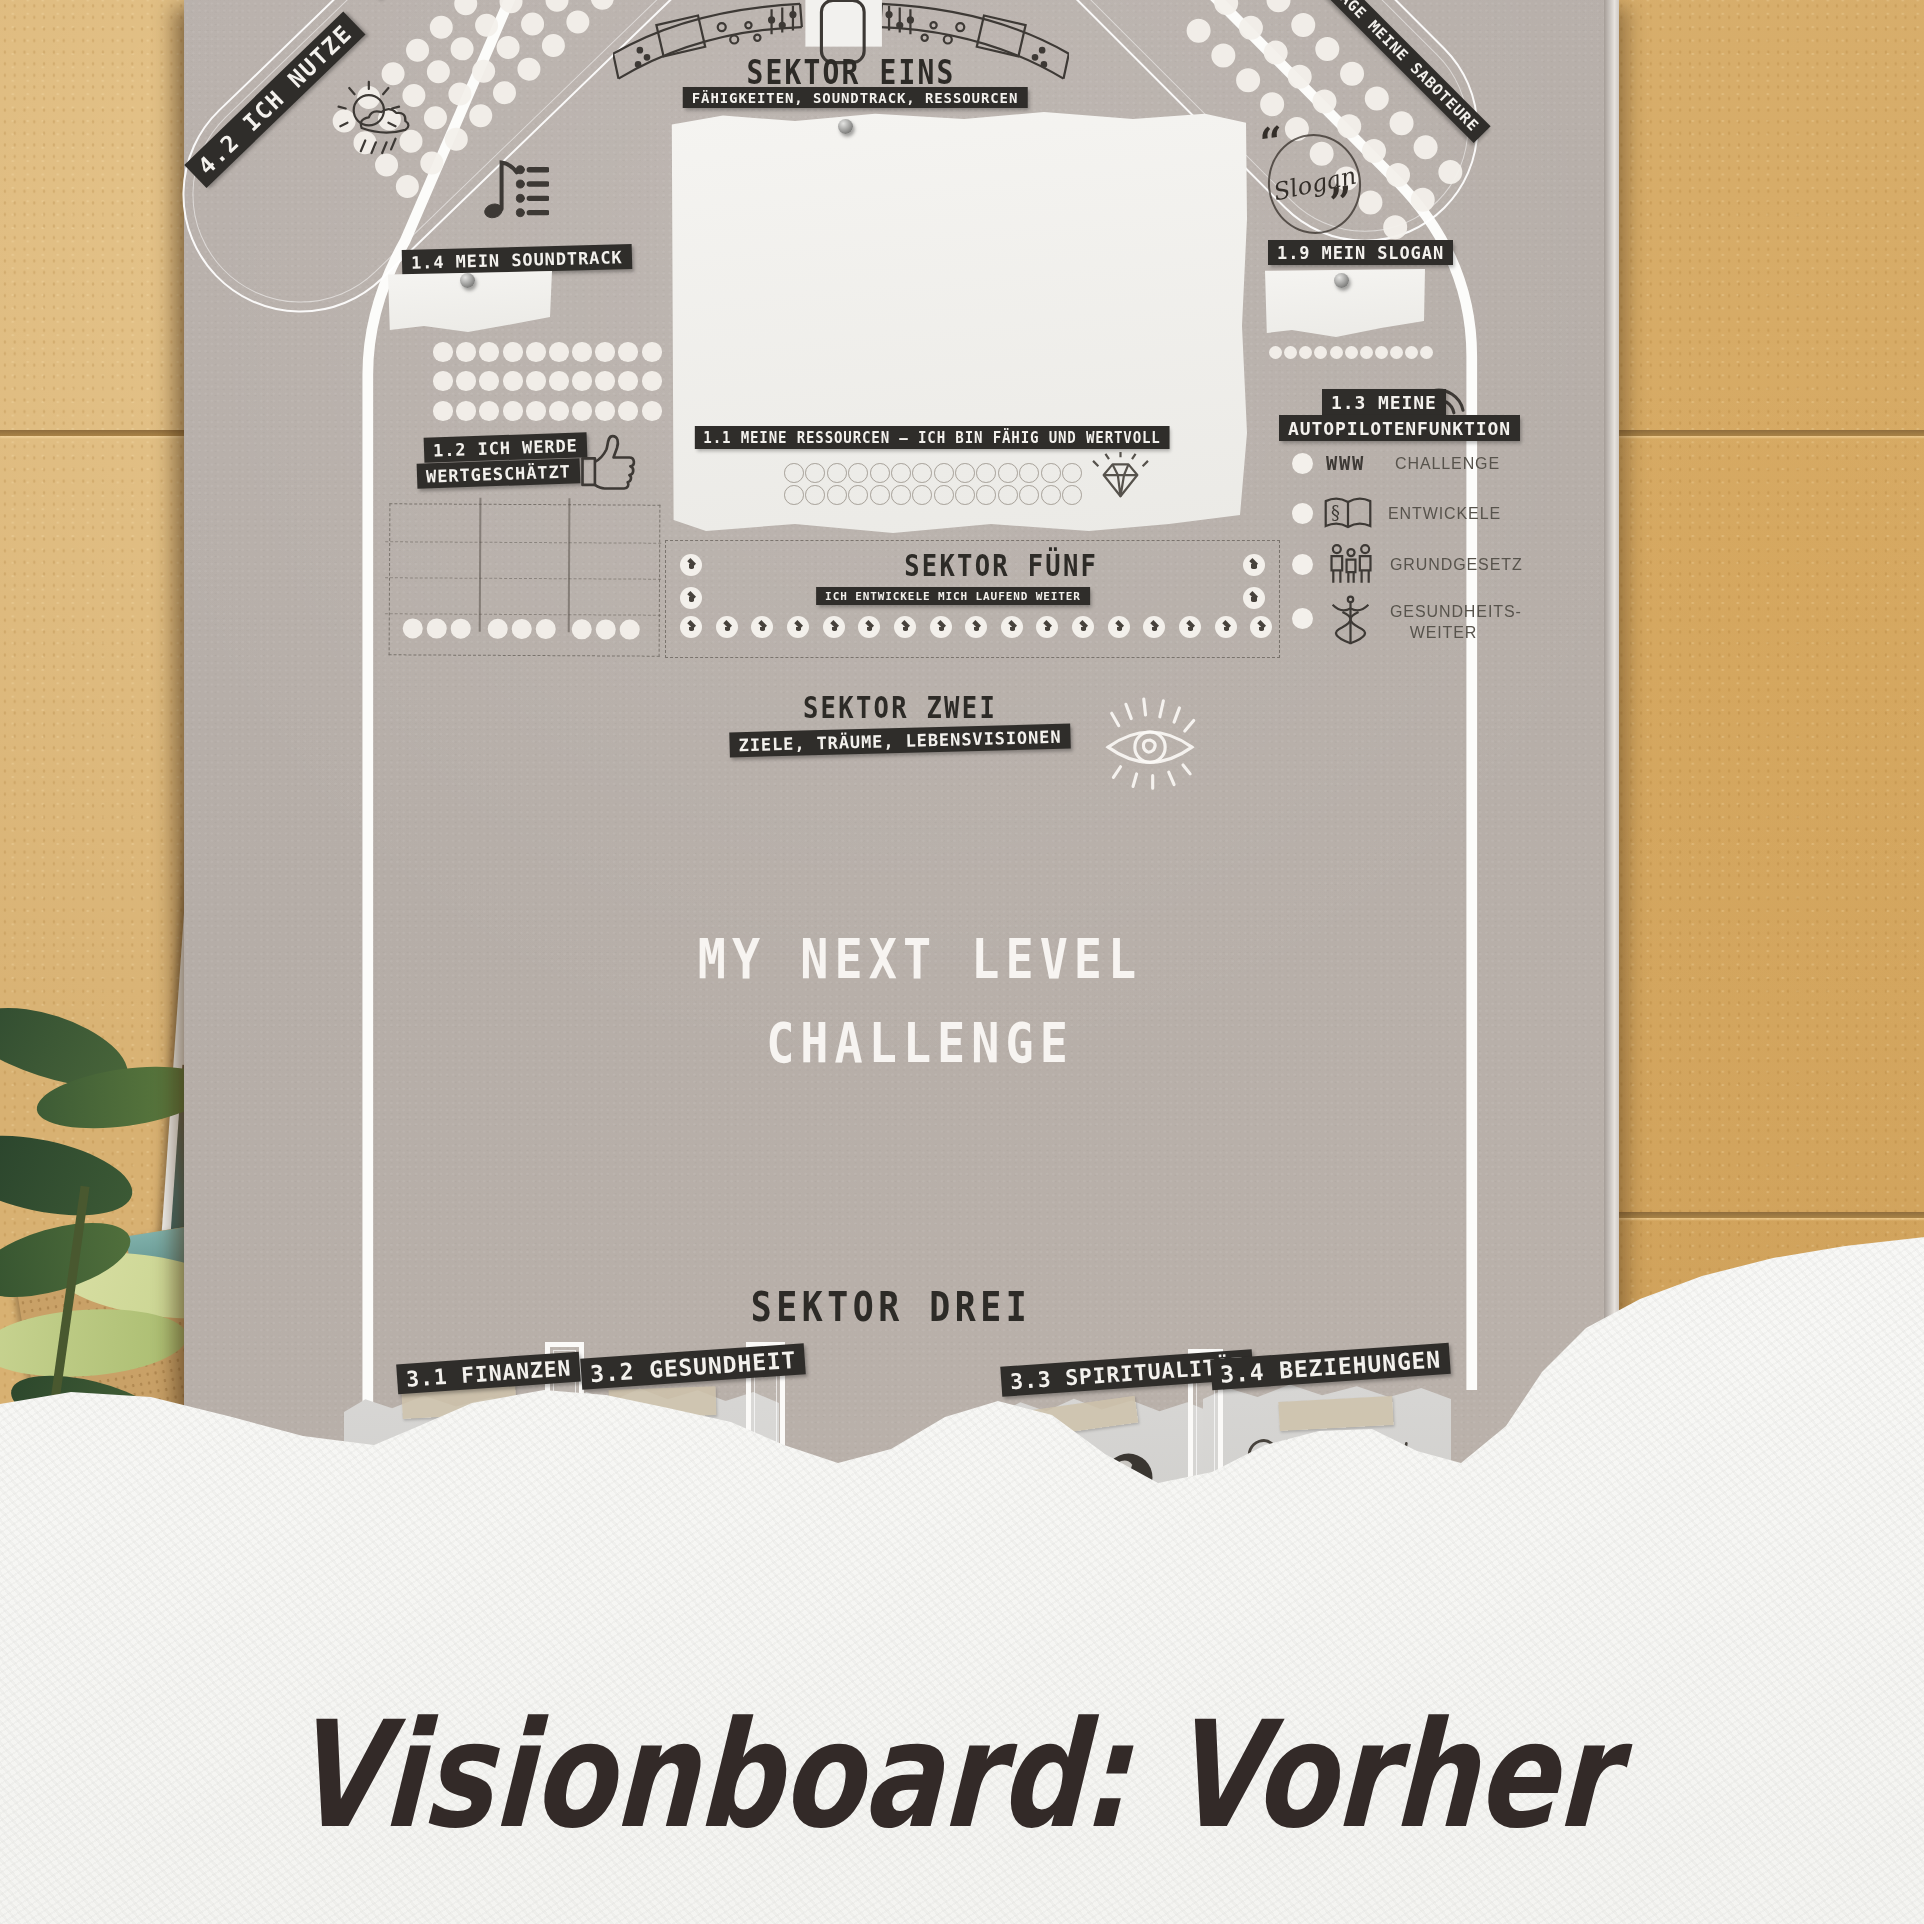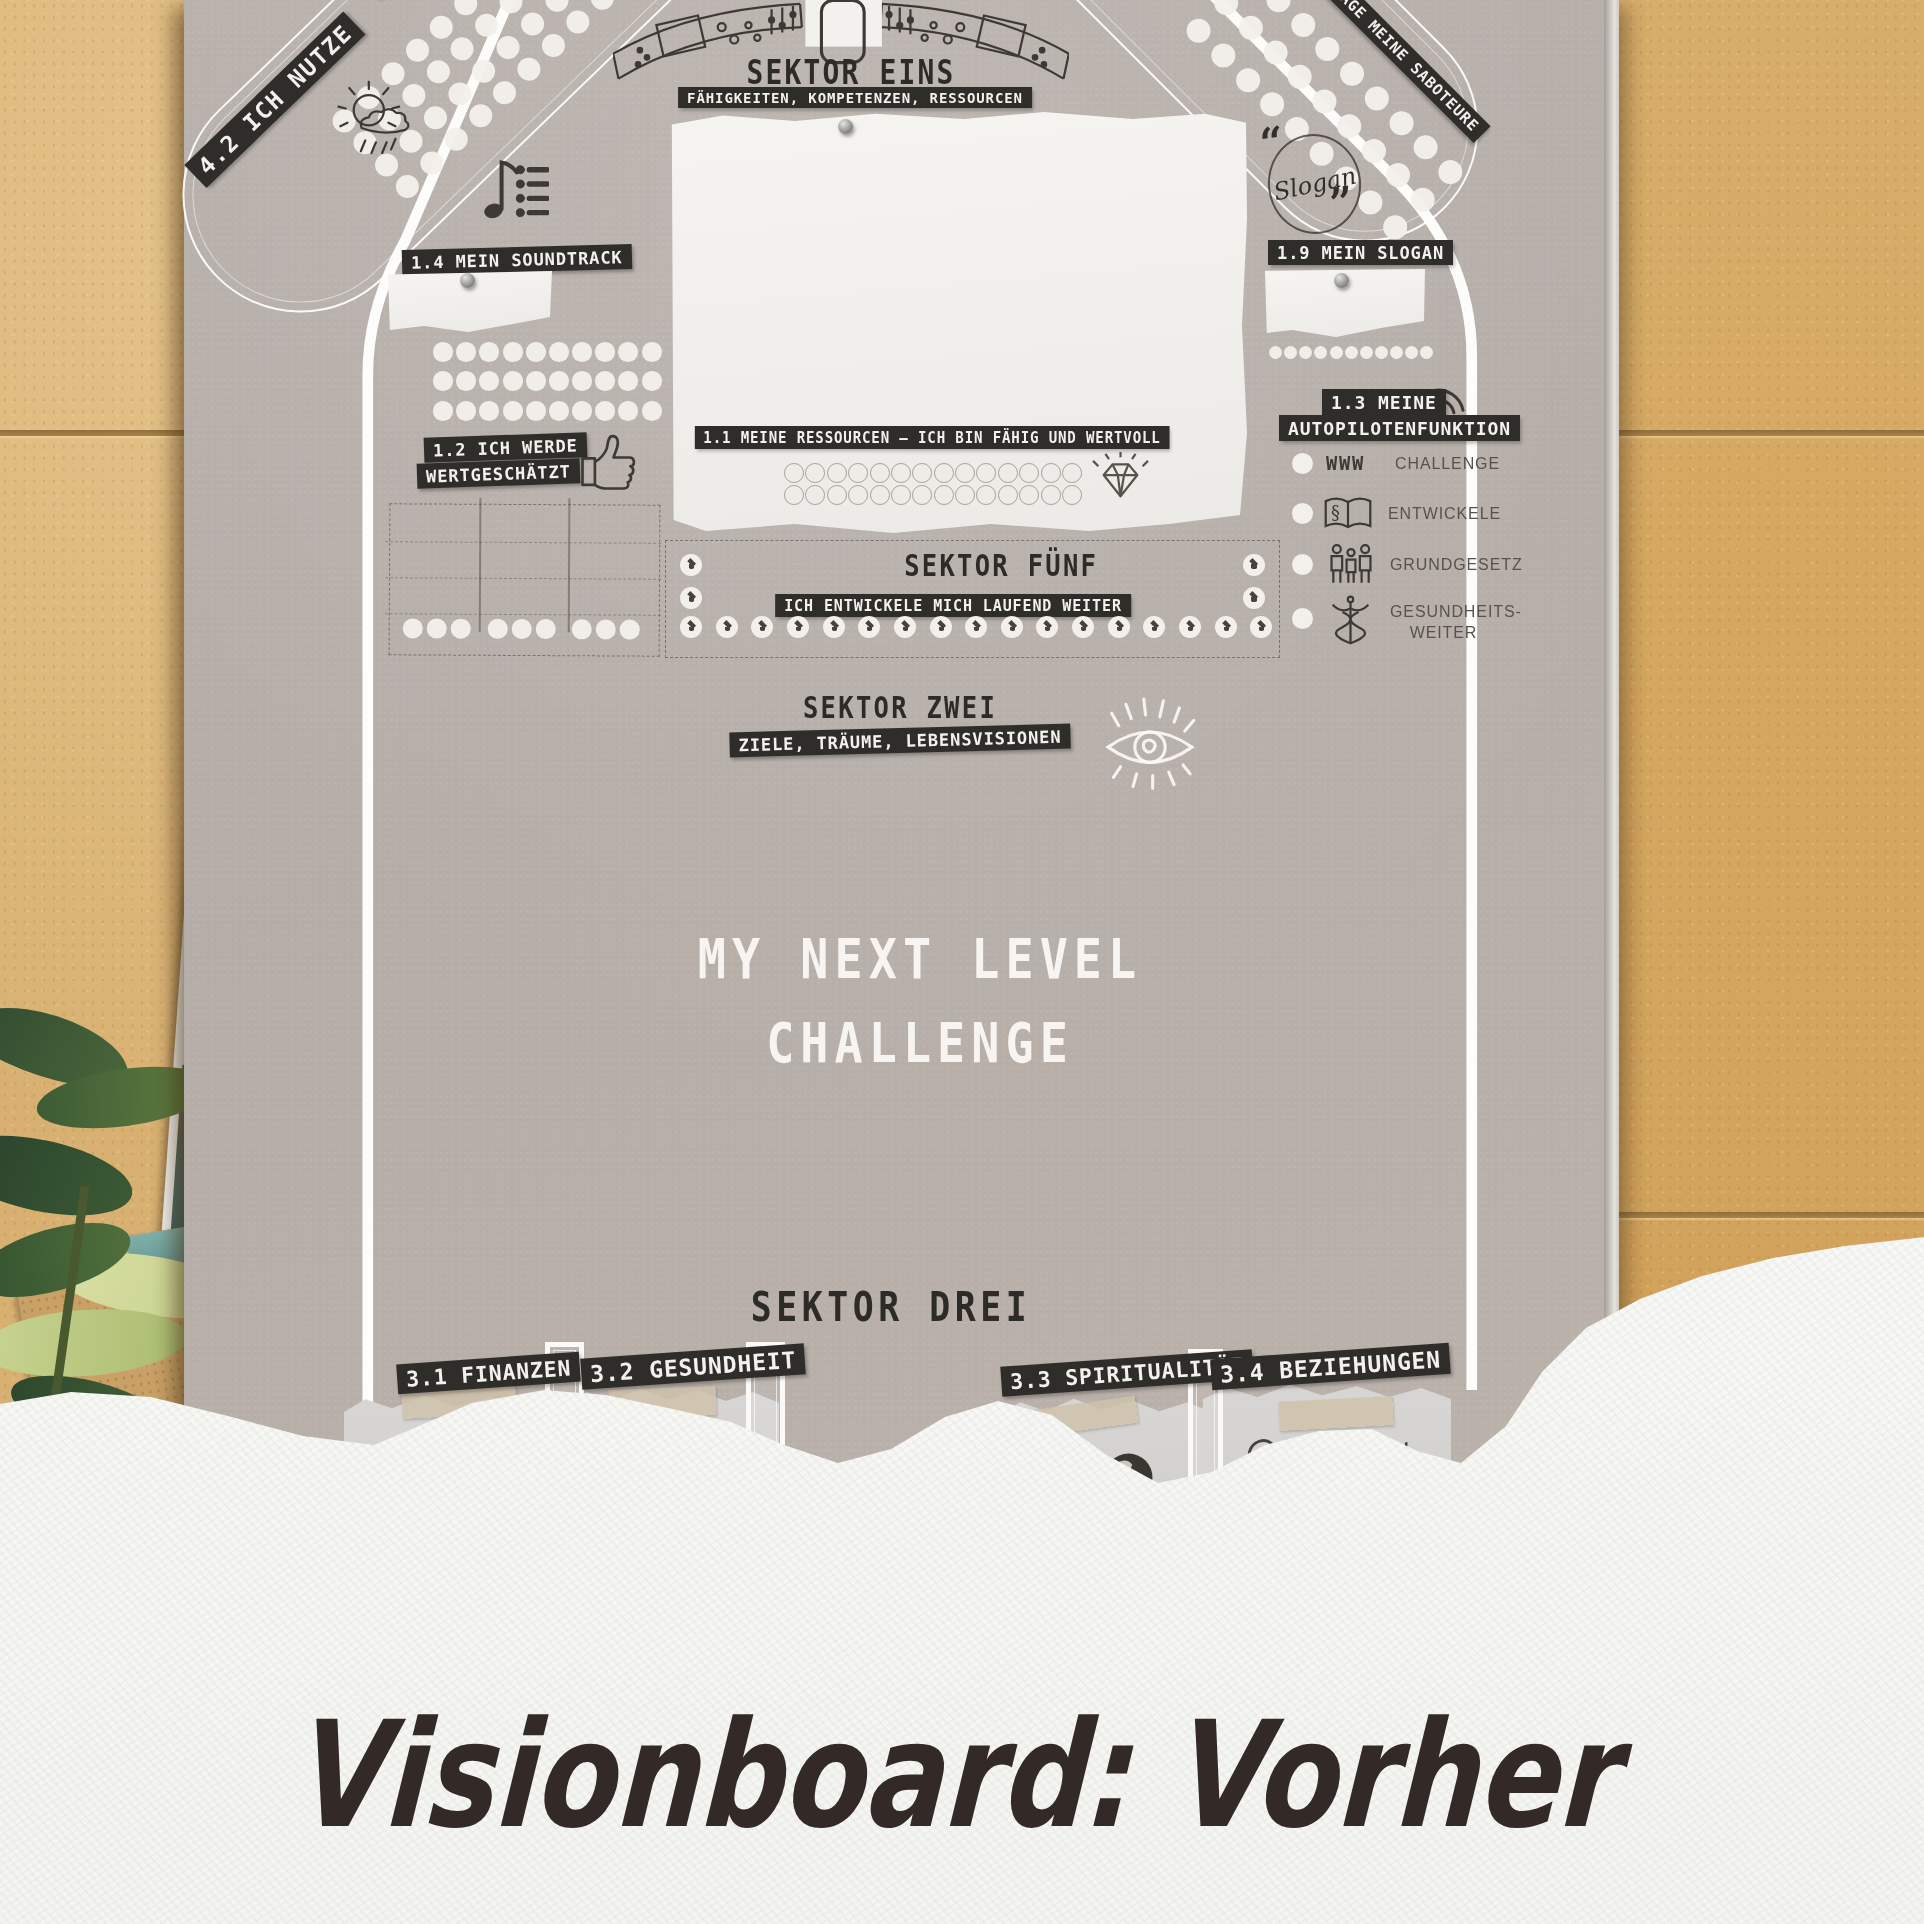--- a/index.html
+++ b/index.html
@@ -179,21 +179,21 @@
         <circle cx="28" cy="78" r="2.5" fill="#3d3935"></circle>
           <circle cx="38" cy="70" r="2.5" fill="#3d3935"></circle>
           <circle cx="30" cy="62" r="2.5" fill="#3d3935"></circle>
       </g>
       <use href="#conL" transform="translate(512,0) scale(-1,1)"></use>
       <rect x="216" y="0" width="86" height="58" fill="#f2f1ee"></rect>
       <rect x="234" y="6" width="48" height="70" rx="13" fill="none" stroke="#3d3935" stroke-width="3.5"></rect>
     </svg>
 
     <div class="typeh abs" style="left:667px;top:52px;transform:translateX(-50%) scaleX(.82);font-size:34px;letter-spacing:2.7px;z-index:3">SEKTOR EINS</div>
-    <span class="bl abs" style="left:671px;top:87px;transform:translateX(-50%);font-size:14px;z-index:3">FÄHIGKEITEN, KOMPETENZEN, RESSOURCEN</span>
+    <span class="bl abs" style="left:671px;top:87px;transform:translateX(-50%);font-size:14px;z-index:3">FÄHIGKEITEN, SOUNDTRACK, RESSOURCEN</span>
 
     <div class="paper abs" style="left:486px;top:112px;width:577px;height:422px;z-index:3;clip-path:polygon(1.8px 12.5px,53px 3.6px,125px 9px,205px 1.8px,294px 7.1px,374px 0px,463px 7.1px,535px 1.8px,576px 10.7px,577px 107px,572px 214px,577px 321px,570px 403px,499px 412px,419px 419px,321px 412px,223px 421px,125px 412px,36px 419px,3.6px 408px)">
       <span class="pin" style="left:168px;top:7.1px"></span>
       <span class="bl abs" style="left:262px;top:314px;transform:translateX(-50%) scaleX(.94);font-size:15px">1.1 MEINE RESSOURCEN – ICH BIN FÄHIG UND WERTVOLL</span>
       <div class="abs" style="left:114px;top:351px;width:303px;height:45px">
           <span class="dot ring" style="left: 0px; top: 0px; width: 19.6px; height: 19.6px;"></span>
           <span class="dot ring" style="left: 21.4px; top: 0px; width: 19.6px; height: 19.6px;"></span>
           <span class="dot ring" style="left: 43px; top: 0px; width: 19.6px; height: 19.6px;"></span>
           <span class="dot ring" style="left: 64px; top: 0px; width: 19.6px; height: 19.6px;"></span>
           <span class="dot ring" style="left: 86px; top: 0px; width: 19.6px; height: 19.6px;"></span>
@@ -310,21 +310,21 @@
           <span class="dot fill" style="left: 109px; top: 0px; width: 19.6px; height: 19.6px;"></span>
           <span class="dot fill" style="left: 133px; top: 0px; width: 19.6px; height: 19.6px;"></span>
           <span class="dot fill" style="left: 169px; top: 0px; width: 19.6px; height: 19.6px;"></span>
           <span class="dot fill" style="left: 193px; top: 0px; width: 19.6px; height: 19.6px;"></span>
           <span class="dot fill" style="left: 217px; top: 0px; width: 19.6px; height: 19.6px;"></span>
         </div>
     </div>
 
     <div class="abs" style="left:481px;top:540px;width:613px;height:116px;border:1.8px dashed rgba(60,55,48,.5);z-index:3">
       <div class="typeh abs" style="left:221px;top:7.1px;transform:scaleX(.85);font-size:30px;letter-spacing:2.7px">SEKTOR FÜNF</div>
-      <span class="bl abs" style="left:287px;top:53px;transform:translateX(-50%);font-size:15px">ICH ENTWICKELE MICH LAUFEND WEITER</span>
+      <span class="bl abs" style="left:287px;top:46px;transform:translateX(-50%);font-size:11px">ICH ENTWICKELE MICH LAUFEND WEITER</span>
       <div class="abs" style="left:14.3px;top:12.5px;width:23px;height:62px">
           <span class="dot cap" style="left: 0px; top: 0px; width: 22px; height: 22px;">
             <i class="capglyph"></i>
           </span>
           <span class="dot cap" style="left: 0px; top: 33px; width: 22px; height: 22px;">
             <i class="capglyph"></i>
           </span>
         </div>
       <div class="abs" style="left:577px;top:12.5px;width:23px;height:62px">
           <span class="dot cap" style="left: 0px; top: 0px; width: 22px; height: 22px;">

